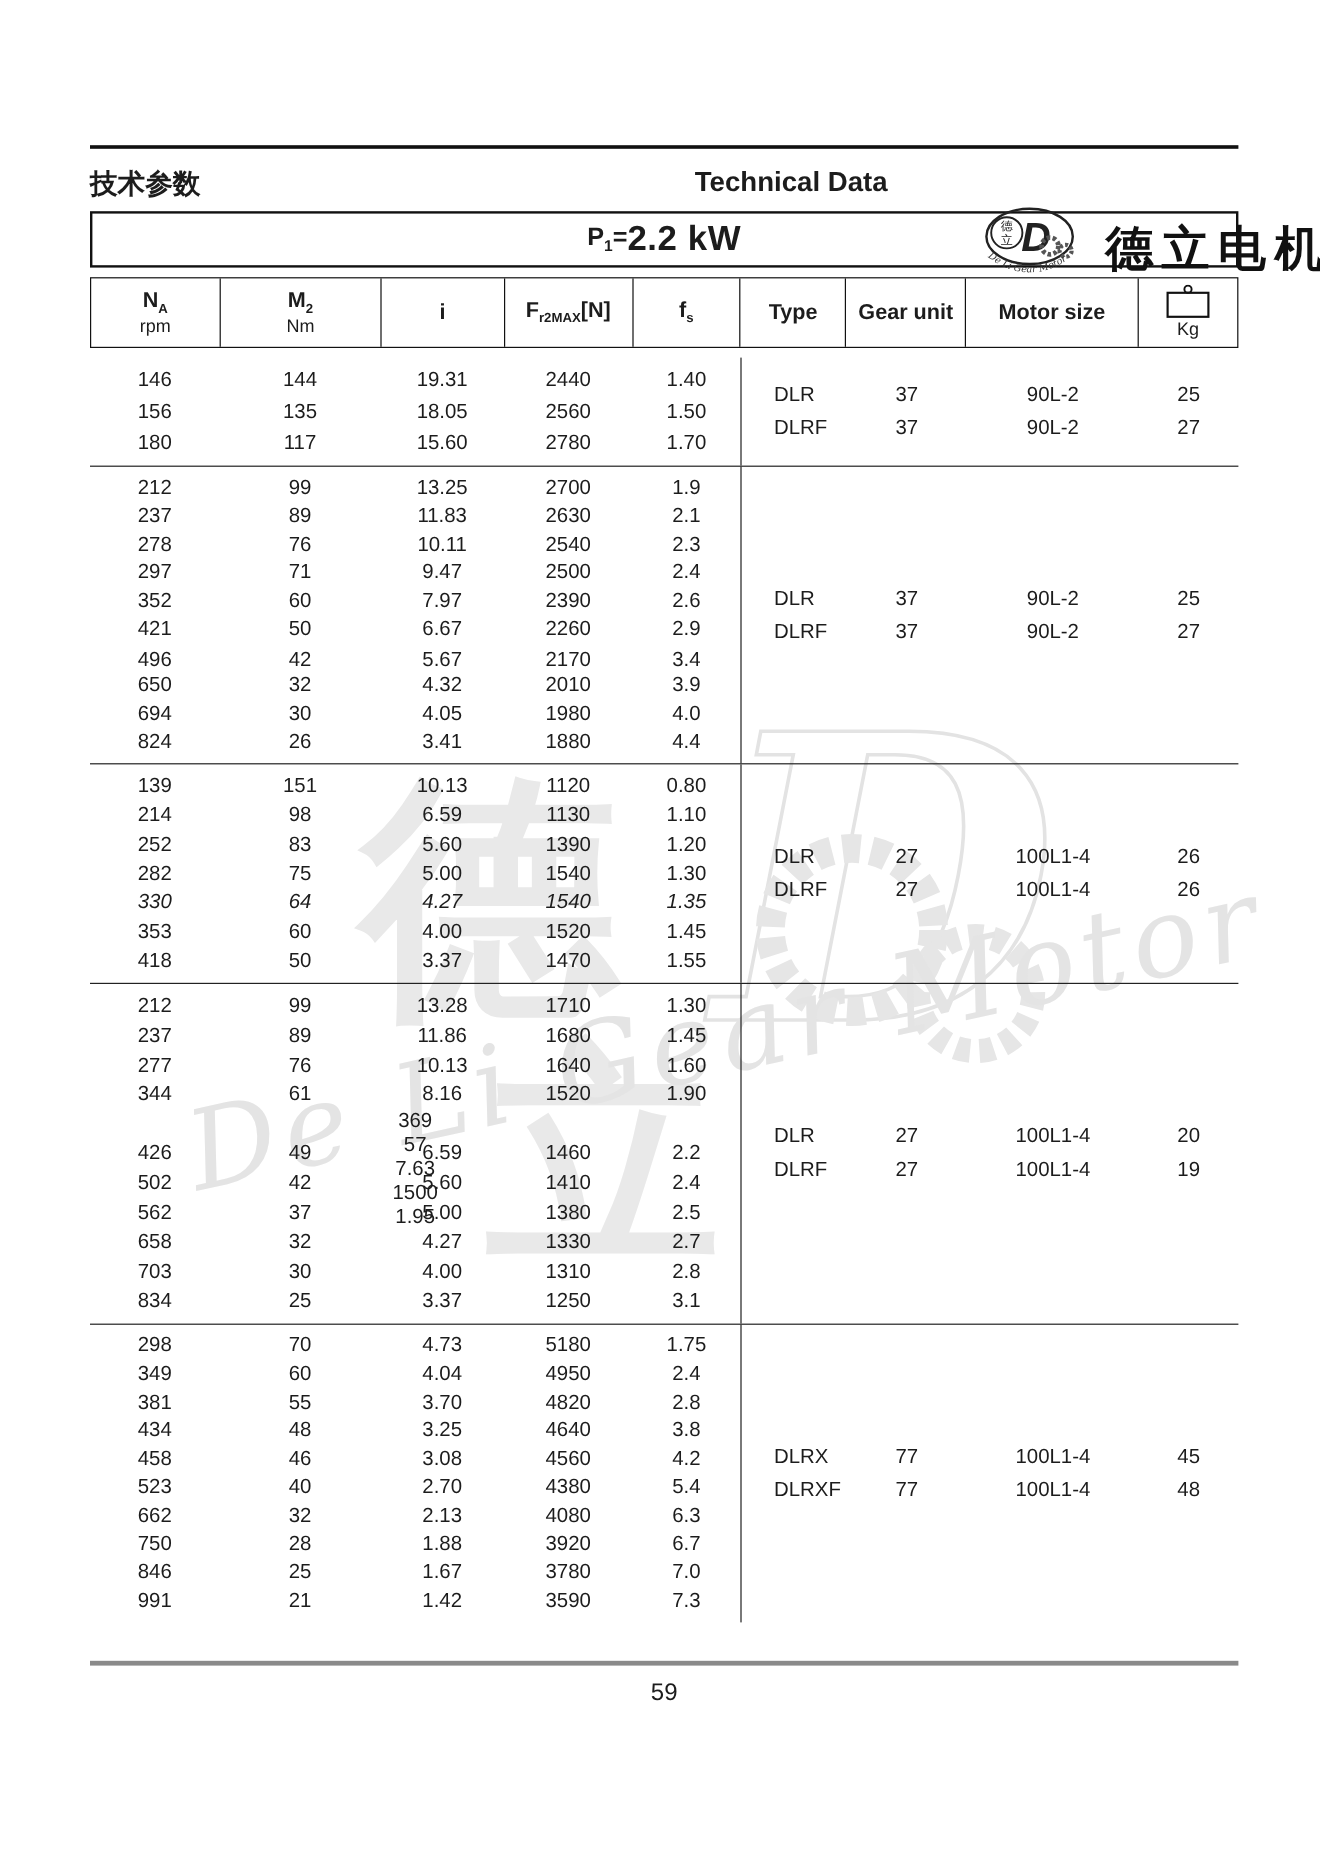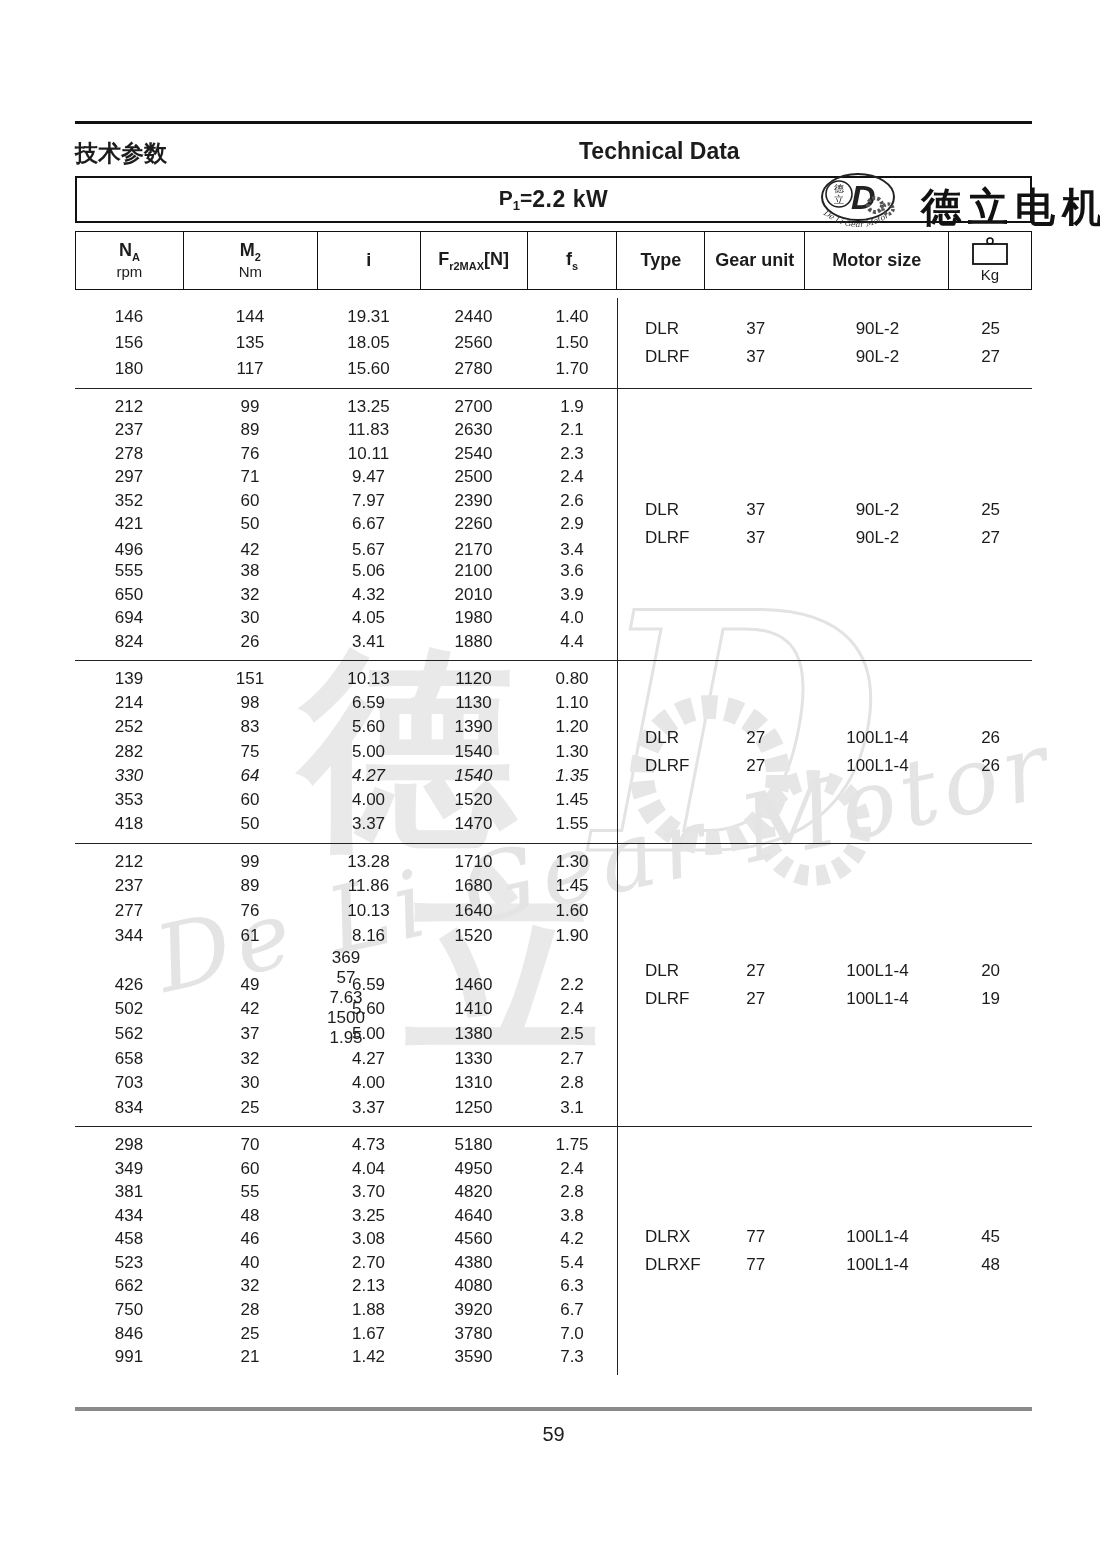--- a/index.html
+++ b/index.html
@@ -28,21 +28,21 @@
 
   
   .subhead { position:relative; height:50px; margin-top:2px; }
   .subhead-cn { position:absolute; left:0; top:12px; font-size:23px; font-weight:bold; }
   .subhead-en { position:absolute; left:504px; top:12px; font-size:23px; font-weight:bold; }
 
   
   .power-box { height:47px; border:2px solid #111; display:flex; align-items:center; justify-content:center; }
   .p-small { font-size:21px; font-weight:bold; }
   .p-small sub { font-size:13px; font-weight:bold; }
-  .p-big { font-size:23px; font-weight:bold; letter-spacing:0.5px; }
+  .p-big { font-size:29px; font-weight:bold; letter-spacing:0.5px; }
 
   
   .thead { margin-top:8px; height:59px; border:1.6px solid #111; display:flex; }
   .th { border-right:1.6px solid #111; display:flex; flex-direction:column;
         align-items:center; justify-content:center; line-height:1.15; }
   .th:last-child { border-right:none; }
   .th-main { font-size:18px; font-weight:bold; }
   .th-main sub { font-size:11px; font-weight:bold; }
   .th-unit { font-size:15px; }
   .th0{width:108px}.th1{width:134px}.th2{width:103px}.th3{width:107px}.th4{width:90px}
@@ -238,27 +238,20 @@
               <div class="dcell w4">2.9</div>
             </div>
             <div class="drow" style="height: 23.5px; align-items: flex-end;">
               <div class="dcell w0">496</div>
               <div class="dcell w1">42</div>
               <div class="dcell w2">5.67</div>
               <div class="dcell w3">2170</div>
               <div class="dcell w4">3.4</div>
             </div>
             <div class="drow" style="height: 23.5px;">
-              <div class="dcell w0">555</div>
-              <div class="dcell w1">38</div>
-              <div class="dcell w2">5.06</div>
-              <div class="dcell w3">2100</div>
-              <div class="dcell w4">3.6</div>
-            </div>
-            <div class="drow" style="height: 23.5px;">
               <div class="dcell w0">650</div>
               <div class="dcell w1">32</div>
               <div class="dcell w2">4.32</div>
               <div class="dcell w3">2010</div>
               <div class="dcell w4">3.9</div>
             </div>
             <div class="drow" style="height: 23.5px;">
               <div class="dcell w0">694</div>
               <div class="dcell w1">30</div>
               <div class="dcell w2">4.05</div>

